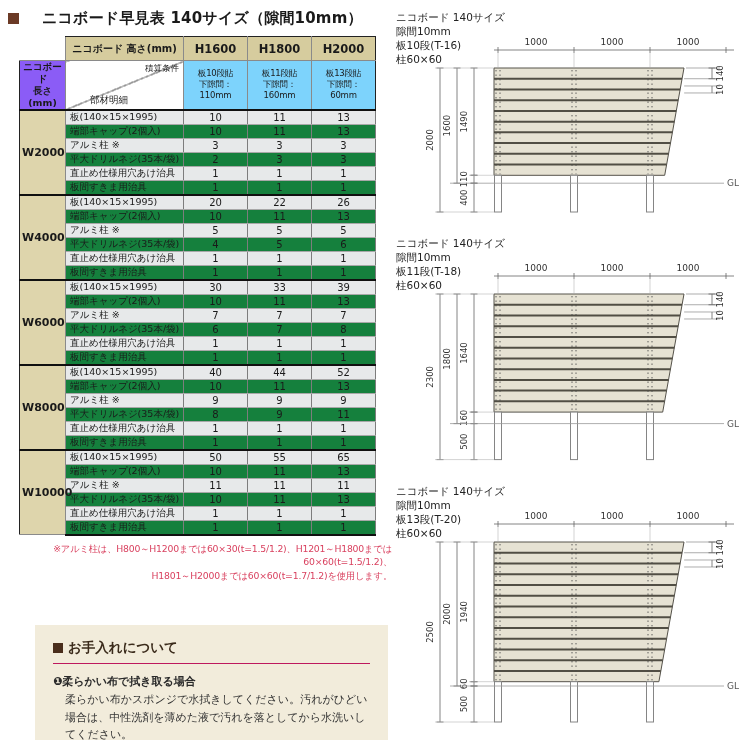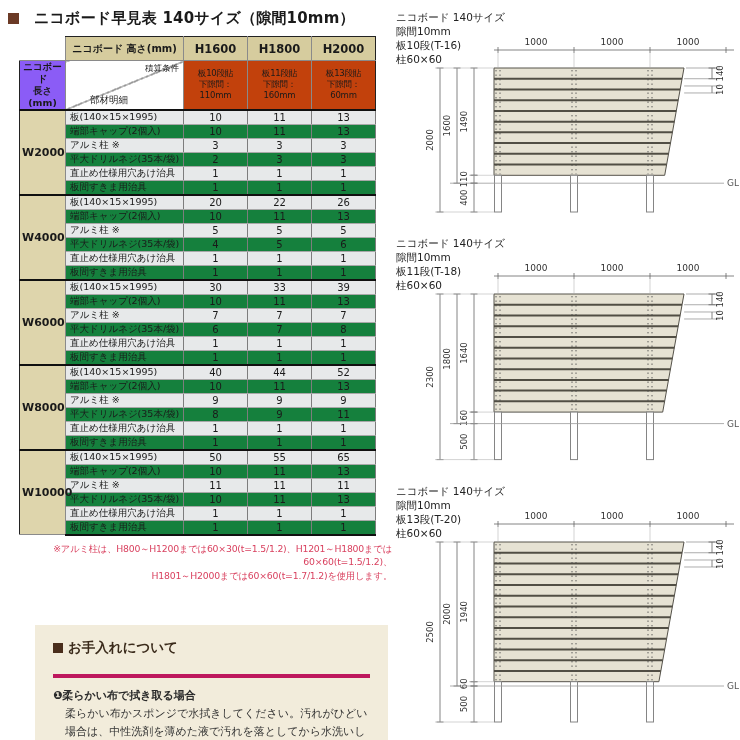--- a/index.html
+++ b/index.html
@@ -5,55 +5,55 @@
   html,body{margin:0;padding:0;}
   body{
     width:740px;height:740px;background:#ffffff;
     font-family:"DejaVu Sans","Liberation Sans",sans-serif;
     color:#1a1a1a;overflow:hidden;
   }
   .page{display:flex;width:740px;height:740px;}
   .left-col{width:392px;box-sizing:border-box;padding:6px 0 0 8px;}
   .right-col{flex:1;box-sizing:border-box;padding:8px 0 0 2px;}
 
-  h1.title{font-size:15px;font-weight:bold;margin:3px 0 8px 0;display:flex;align-items:center;gap:15px;letter-spacing:0.2px;}
+  h1.title{font-size:15px;font-weight:bold;margin:3px 0 8px 0;display:flex;align-items:center;gap:23px;letter-spacing:0.2px;}
   .title-sq{width:11px;height:11px;background:#6b3a26;display:inline-block;flex:0 0 auto;}
 
   table.parts{border-collapse:collapse;table-layout:fixed;width:356px;margin-left:11px;font-size:10px;}
   table.parts th,table.parts td{border:1px solid #8a8a8a;padding:0 2px;box-sizing:border-box;}
   col.c1{width:46px;} col.c2{width:118px;} col.c3,col.c4,col.c5{width:64px;}
 
   tr.hrow1 th{height:24px;}
   tr.hrow2 th{height:34px;}
   .blank{border:none !important;background:transparent;}
   .tan1{background:#d6cc9e;font-weight:bold;font-size:10px;}
   .tan1.colh{font-size:11.5px;}
   tr.hrow1 th:not(.blank){border-top:1.5px solid #222;}
   .len-h{background:#8b5cf6;font-weight:bold;font-size:9.5px;line-height:1.25;border-left:1.5px solid #222 !important;}
-  .tan2{background:#c2410c;font-weight:normal;font-size:8.5px;line-height:1.35;text-align:center;letter-spacing:-0.2px;}
+  .tan2{background:#7dd3fc;font-weight:normal;font-size:8.5px;line-height:1.35;text-align:center;letter-spacing:-0.2px;}
   tr.hrow2 th{border-bottom:1.5px solid #222;}
   table.parts tr > *:last-child{border-right:1.5px solid #222;}
 
   .diag{position:relative;background:
     linear-gradient(to bottom right, rgba(0,0,0,0) calc(50% - 0.6px), #777 calc(50% - 0.6px), #777 calc(50% + 0.6px), rgba(0,0,0,0) calc(50% + 0.6px)) #ffffff;}
   .diag-top{position:absolute;top:2px;right:4px;font-size:8.5px;font-weight:normal;}
   .diag-bottom{position:absolute;bottom:2px;left:14px;font-size:9.5px;font-weight:normal;margin-left:10px;}
 
   tbody#parts-tbody td{height:12px;text-align:center;border-color:#a8a8a8 #7d7d7d;}
   tbody#parts-tbody td.pname{text-align:left;padding-left:4px;font-size:9.5px;white-space:nowrap;overflow:hidden;}
   tbody#parts-tbody tr.odd{background:#e7e9ea;}
   tbody#parts-tbody tr.even{background:#15803d;}
   .wlabel{background:#ded5ac;font-weight:bold;font-size:11px;text-align:center;border-left:1.5px solid #222 !important;}
   tr.sec-start > *{border-top:2.2px solid #101010 !important;}
   tbody#parts-tbody tr:last-child > *{border-bottom:2px solid #101010;}
 
   .footnote{margin:6px 0 0 6px;font-size:9.3px;color:#d9415f;line-height:1.5;letter-spacing:-0.2px;text-align:right;}
 
   .care-box{margin:42px 0 0 27px;width:353px;box-sizing:border-box;background:#f2ecdb;padding:14px 18px 16px 18px;}
-  .care-box h2{font-size:13.5px;font-weight:bold;color:#3b2b1b;margin:0 0 4px 0;padding-bottom:17px;border-bottom:4px solid #be185d;display:flex;align-items:center;gap:5px;}
+  .care-box h2{font-size:13.5px;font-weight:bold;color:#3b2b1b;margin:0 0 4px 0;padding-bottom:6px;border-bottom:1px solid #be185d;display:flex;align-items:center;gap:5px;}
   .care-sq{width:10px;height:10px;background:#4a2e1c;display:inline-block;flex:0 0 auto;}
   .care-item-title{font-weight:bold;font-size:11px;margin-top:10px;color:#2a2a2a;}
   .care-item-body{font-size:11px;line-height:1.58;margin:2px 0 0 12px;color:#333;}
 
   .diagram{margin:0 0 6px 0;}
 </style>
 </head>
 <body>
 
 <div class="page">

